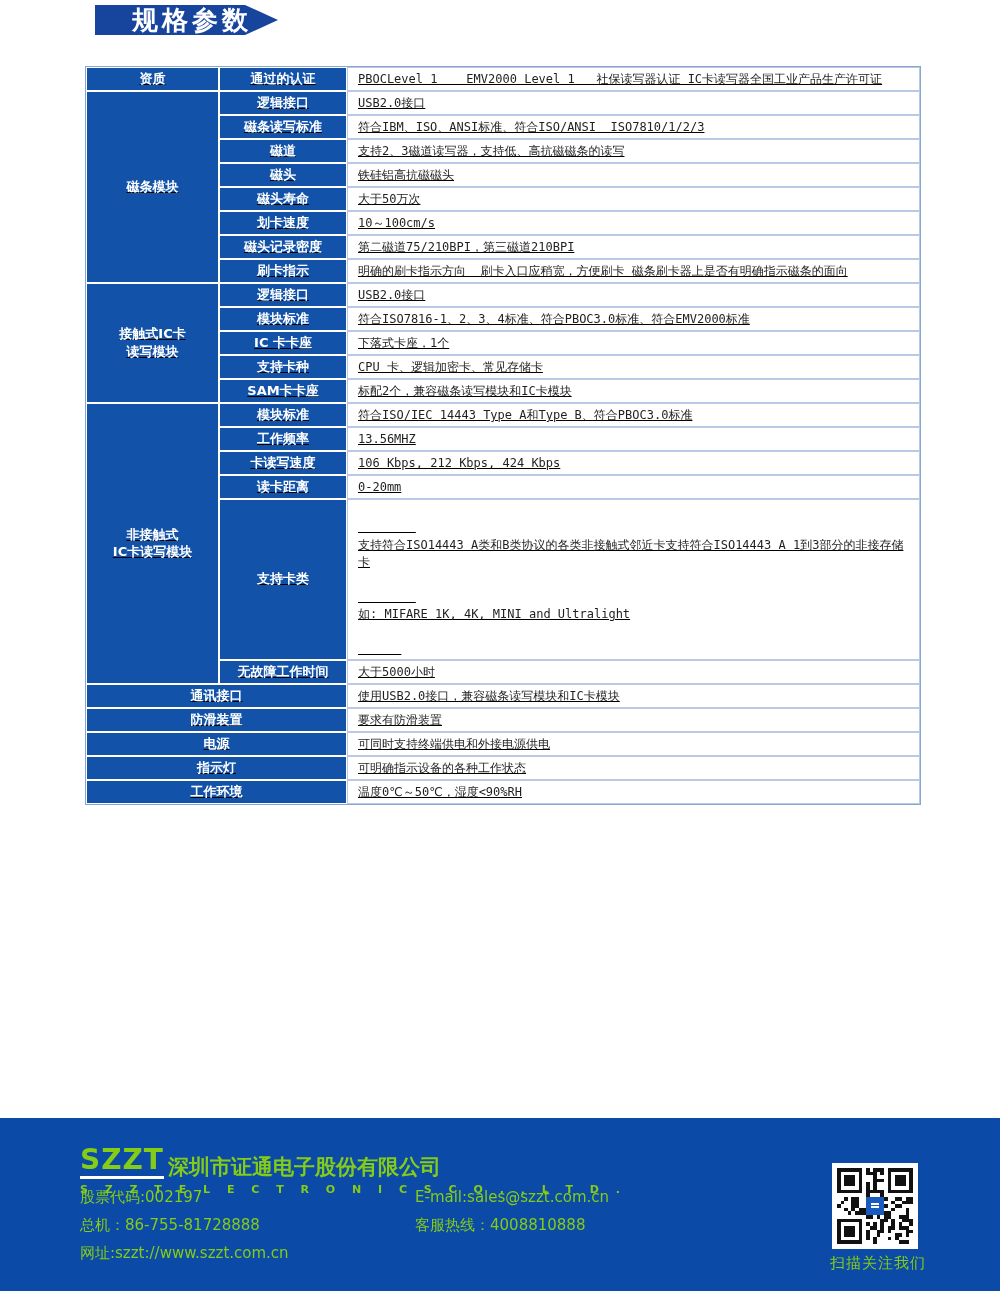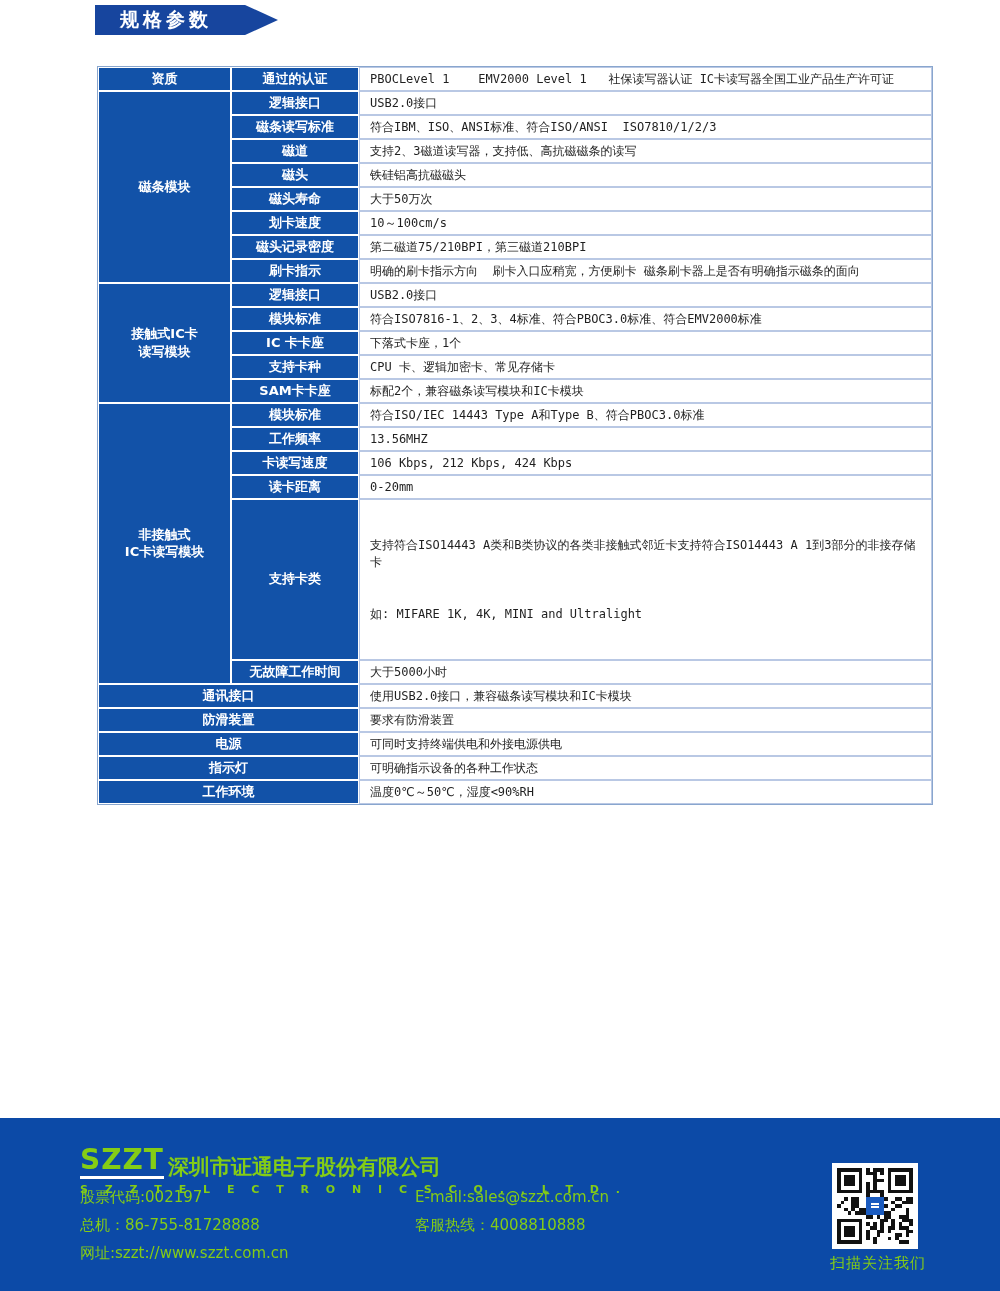--- a/index.html
+++ b/index.html
@@ -9,25 +9,25 @@
 
   
   .badge {
     position:absolute; left:95px; top:5px; width:183px; height:30px;
     background:#17459e; color:#fff;
     clip-path:polygon(0 0, 82% 0, 100% 50%, 82% 100%, 0 100%);
     display:flex; align-items:center; justify-content:flex-start;
   }
   .badge span {
     font-family:"DejaVu Serif","Liberation Serif",serif;
-    font-weight:bold; font-size:19px; letter-spacing:4px; padding-left:25px;
+    font-weight:bold; font-size:26px; letter-spacing:4px; padding-left:37px;
   }
 
   
-  .spec-wrap { position:absolute; left:97px; top:66px; width:836px; }
+  .spec-wrap { position:absolute; left:85px; top:66px; width:836px;text-decoration:underline; }
   table.spec { border-collapse:separate; border-spacing:0; width:836px; table-layout:fixed;
                border:1px solid #89a6ce; }
   col.c1 { width:133px; } col.c2 { width:128px; } col.c3 { width:573px; }
   tr.r  { height:24px; }
   tr.tall { height:42px; }
   td.g, td.l {
     background:#1252a8; color:#ffffff; text-align:center; vertical-align:middle;
     font-size:13px; font-weight:bold; border:1px solid #ffffff; line-height:1.35;
   }
   td.v {

